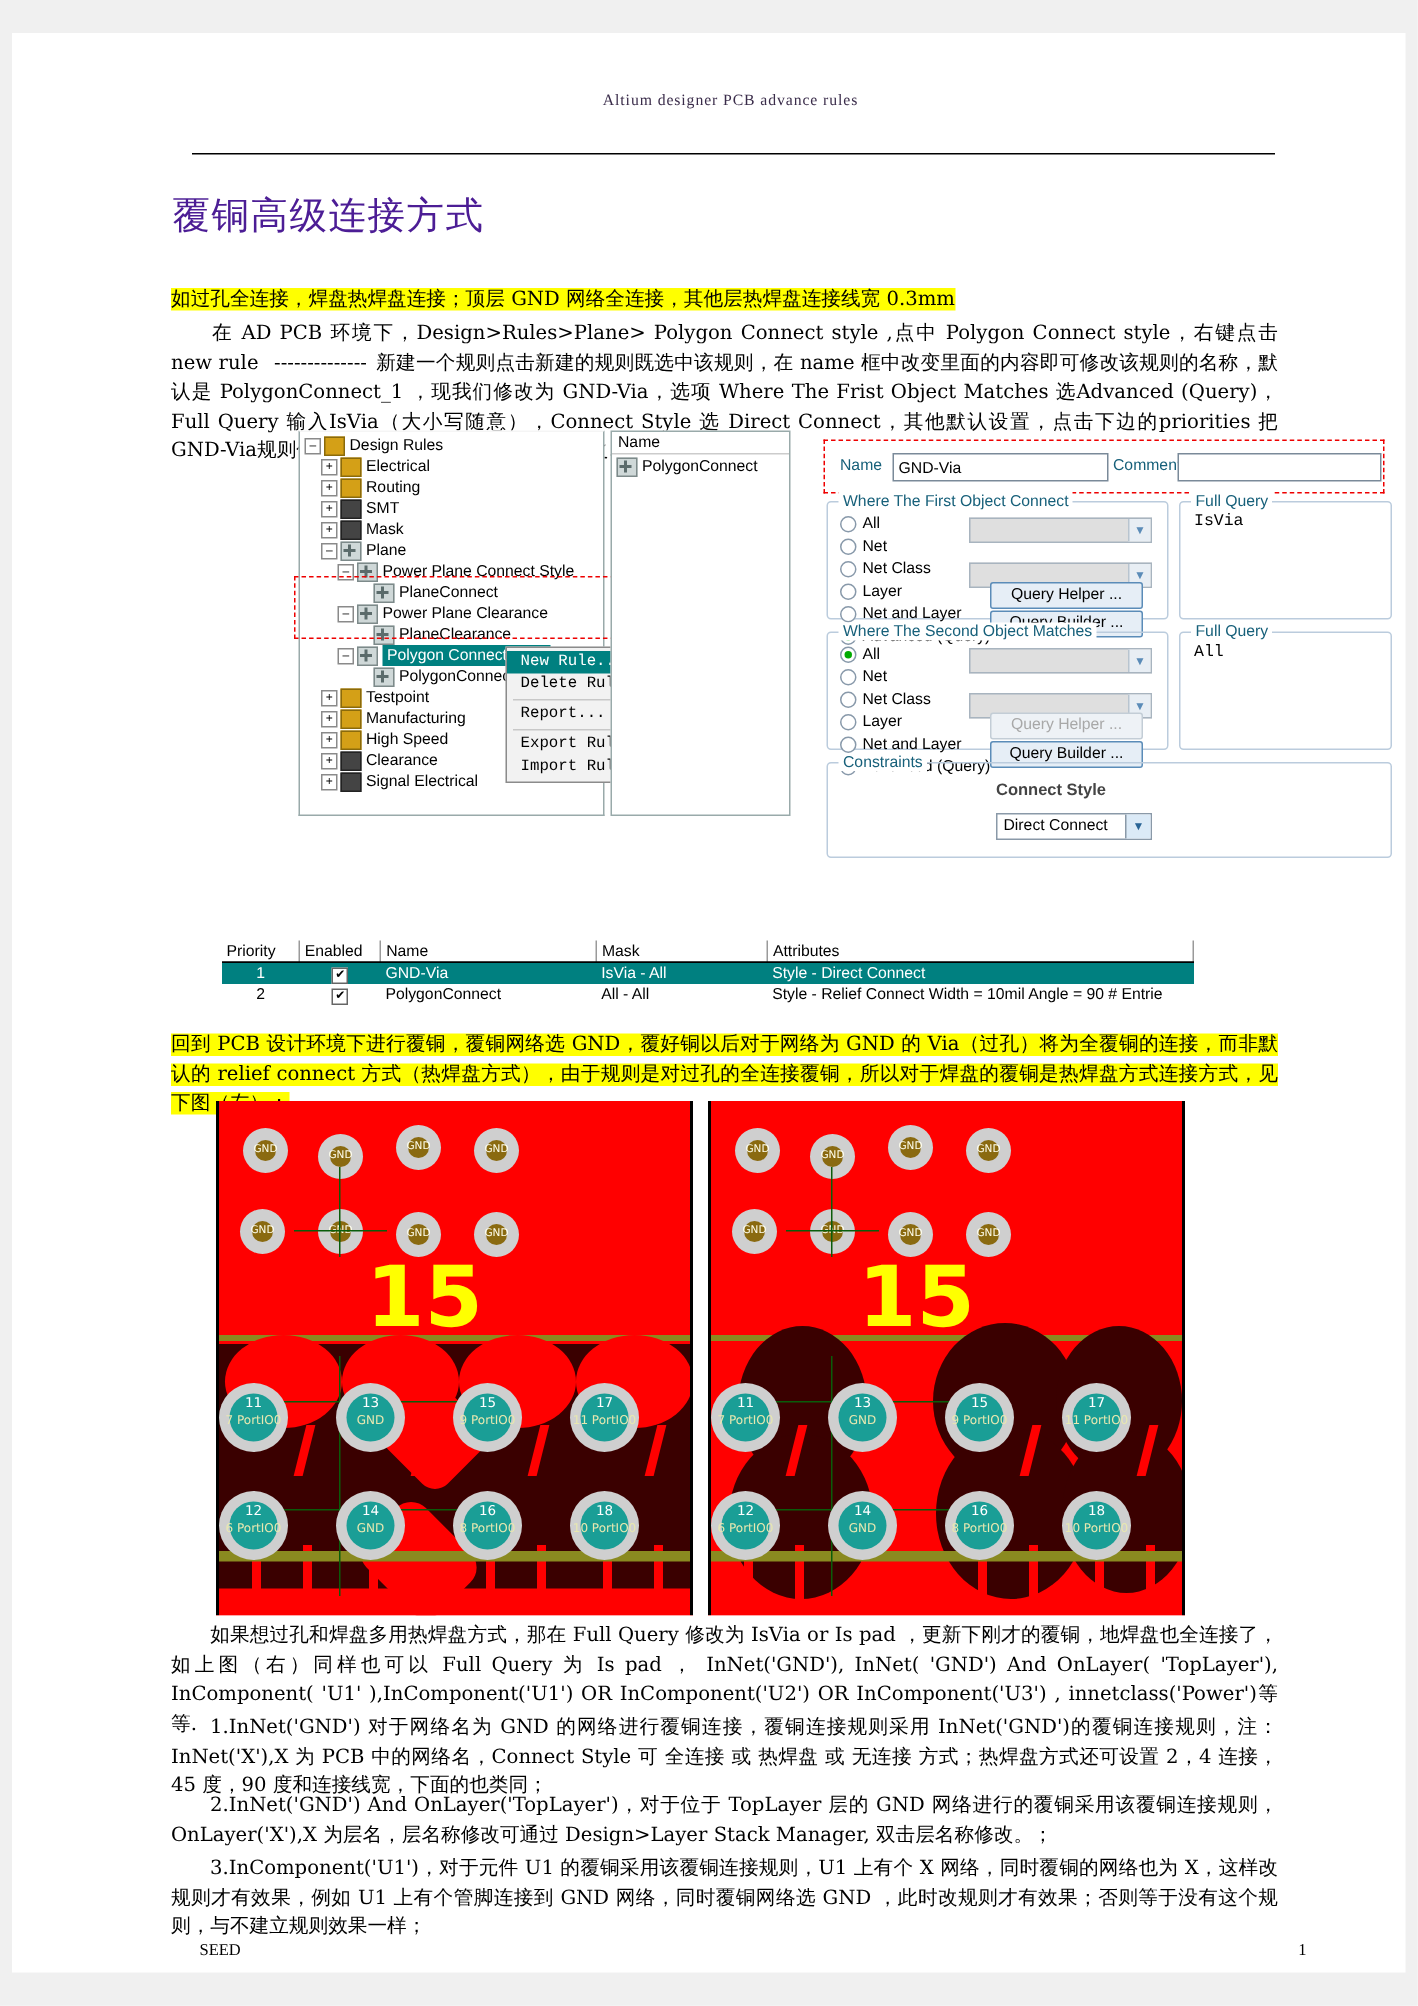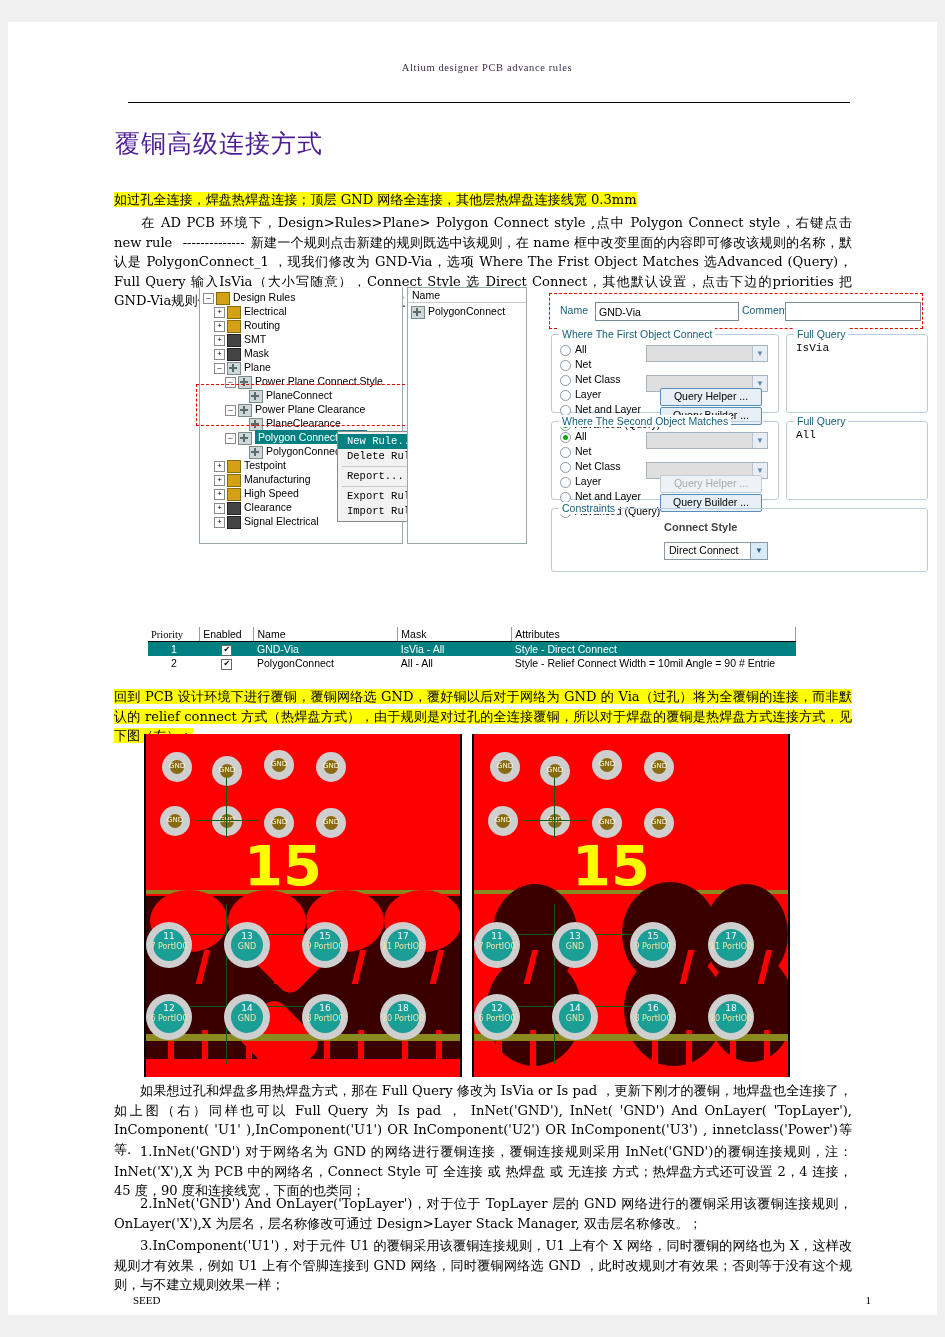--- a/index.html
+++ b/index.html
@@ -218,21 +218,21 @@
           <span>Direct Connect</span>
           <span style="position:absolute;right:0;top:0;width:16px;height:16px;background:#dbeaf7;border-left:1px solid #8a99a8;color:#2a6496;text-align:center;font-size:8px;line-height:16px;">▼</span>
         </div>
       </div>
     </div>
   </div>
 
   <table class="ptable" id="ptable">
     <thead>
         <tr>
-          <th style="width: 42px; font-family: Liberation Serif, serif;">Priority</th>
+          <th style="width: 42px;">Priority</th>
           <th style="width: 44px;">Enabled</th>
           <th style="width: 128px;">Name</th>
           <th style="width: 100px;">Mask</th>
           <th style="width: 230px;">Attributes</th>
         </tr>
       </thead>
     <tbody>
         <tr class="hi">
           <td style="text-align:center">1</td>
           <td style="text-align:center"><span class="ck">✔</span></td>

